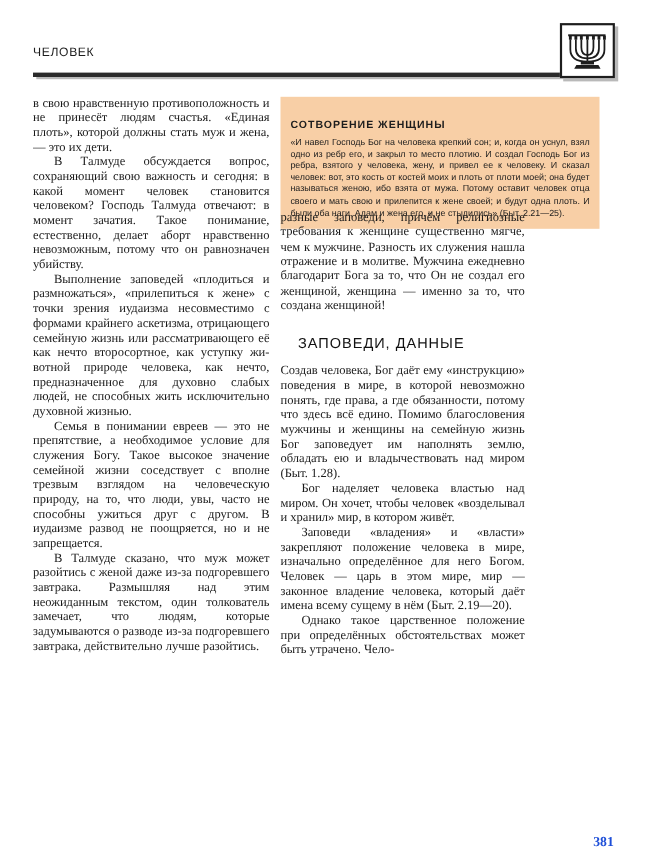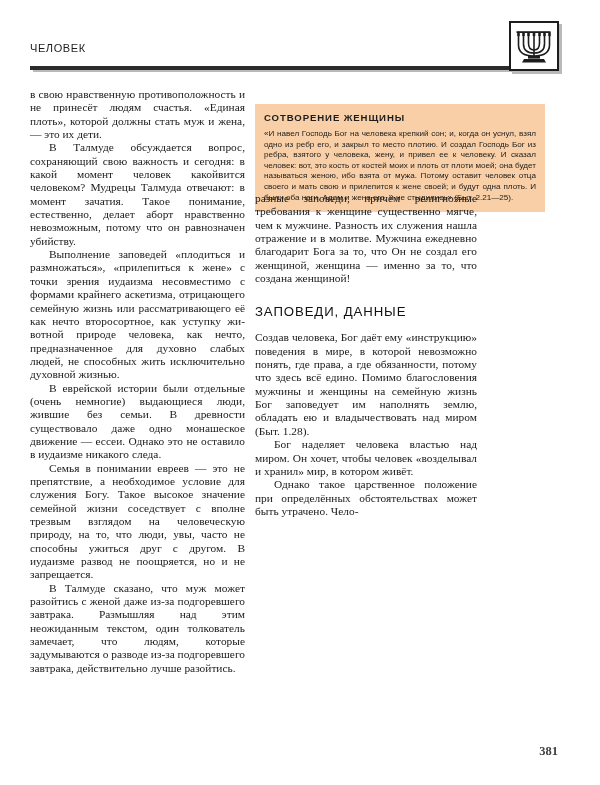--- a/index.html
+++ b/index.html
@@ -86,25 +86,25 @@
   .col p {
     margin: 0;
     text-indent: 19px;
   }
   .col p.noindent { text-indent: 0; }
 
   
   .callout {
     position: absolute;
     left: 255px;
-    top: 104px;
+    top: 88px;
     width: 290px;
     box-sizing: border-box;
     background: #f8cfa6;
-    padding: 8px 9px 9px 9px;
+    padding: 20px 9px 9px 9px;
   }
   .callout-title {
     font-family: "Liberation Sans", sans-serif;
     font-weight: bold;
     font-size: 9.6px;
     letter-spacing: 0.9px;
     color: #1d1d1d;
     margin-bottom: 6px;
   }
   .callout-body {
@@ -116,34 +116,34 @@
     color: #1d1d1d;
   }
 
   
   .section-heading {
     font-family: "Liberation Sans", sans-serif;
     font-size: 13.2px;
     letter-spacing: 0.9px;
     line-height: 16px;
     color: #111111;
-    margin: 19px 0 11px 0;
+    margin: 19px 0 11px 16px;
     text-indent: 0;
     text-align: left;
   }
 
   
   .page-number {
     position: absolute;
     right: 42px;
-    bottom: 26px;
+    bottom: 12px;
     font-family: "Liberation Serif", serif;
     font-weight: bold;
     font-size: 12.5px;
-    color: #404040;
+    color: #1d4ed8;
   }
 </style>
 </head>
 <body>
 
 <div class="page">
 
   <div class="header">
     <div class="running-head">ЧЕЛОВЕК</div>
     <div class="header-rule-shadow"></div>
@@ -181,34 +181,34 @@
     </div>
   </div>
 
   <div class="callout">
     <div class="callout-title">СОТВОРЕНИЕ ЖЕНЩИНЫ</div>
     <div class="callout-body">«И навел Господь Бог на человека крепкий сон; и, когда он уснул, взял одно из ребр его, и закрыл то место плотию. И создал Господь Бог из ребра, взятого у человека, жену, и привел ее к человеку. И сказал человек: вот, это кость от костей моих и плоть от плоти моей; она будет называться женою, ибо взята от мужа. Потому оставит человек отца своего и мать свою и прилепится к жене своей; и будут одна плоть. И были оба наги, Адам и жена его, и не стыдились» (Быт. 2.21—25).</div>
   </div>
 
   <div class="col col-left">
     <p class="noindent">в свою нравственную противополож­ность и не принесёт людям счастья. «Единая плоть», которой должны стать муж и жена, — это их дети.</p>
-    <p>В Талмуде обсуждается вопрос, сохраняющий свою важность и сегод­ня: в какой момент человек какой­вится человеком? Мудрецы Талмуда отвечают: в момент зачатия. Такое по­нимание, естественно, делает аборт нравственно невозможным, потому что он равнозначен убийству.</p>
+    <p>В Талмуде обсуждается вопрос, сохраняющий свою важность и сегод­ня: в какой момент человек стано­вится человеком? Господь Талмуда отвечают: в момент зачатия. Такое по­нимание, естественно, делает аборт нравственно невозможным, потому что он равнозначен убийству.</p>
     <p>Выполнение заповедей «пло­диться и размножаться», «прилепить­ся к жене» с точки зрения иудаизма несовместимо с формами крайнего аскетизма, отрицающего семейную жизнь или рассматривающего её как нечто второсортное, как уступку жи­вотной природе человека, как нечто, предназначенное для духовно слабых людей, не способных жить исключи­тельно духовной жизнью.</p>
-    <p>В еврейской истории были от­дельные (очень немногие) выдаю­щиеся люди, жившие без семьи. В древности существовало даже одно монашеское движение — ессеи. Одна­ко это не оставило в  иудаизме ника­кого следа.</p>
     <p>Семья в понимании евреев — это не препятствие, а необходимое усло­вие для служения Богу. Такое высокое значение семейной жизни соседству­ет с вполне трезвым взглядом на че­ловеческую природу, на то, что люди, увы, часто не способны ужиться друг с другом. В иудаизме развод не поощ­ряется, но и не запрещается.</p>
     <p>В Талмуде сказано, что муж мо­жет разойтись с женой даже из-за подгоревшего завтрака. Размышляя над этим неожиданным текстом, один толкователь замечает, что людям, ко­торые задумываются о разводе из-за подгоревшего завтрака, действитель­но лучше разойтись.</p>
   </div>
 
   <div class="col col-right">
     <p class="noindent">разные заповеди, причём религиоз­ные требования к женщине сущест­венно мягче, чем к мужчине. Разность их служения нашла отражение и в молитве. Мужчина ежедневно благо­дарит Бога за то, что Он не создал его женщиной, женщина — именно за то, что создана женщиной!</p>
 
     <div class="section-heading">
       <div>ЗАПОВЕДИ,  ДАННЫЕ</div>
     </div>
 
     <p class="noindent">Создав человека, Бог даёт ему «инст­рукцию» поведения в мире, в которой невозможно понять, где права, а где обязанности, потому что здесь всё едино. Помимо благословения мужчи­ны и женщины на семейную жизнь Бог заповедует им наполнять землю, обладать ею и владычествовать над миром (Быт. 1.28).</p>
     <p>Бог наделяет человека властью над миром. Он хочет, чтобы человек «возделывал и хранил» мир, в кото­ром живёт.</p>
+    <p>Заповеди «владения» и «власти» закрепляют положение человека в мире, изначально определённое для него Богом. Человек — царь в этом мире, мир — законное владение чело­века, который даёт имена всему суще­му в нём (Быт. 2.19—20).</p>
     <p>Однако такое царственное по­ложение при определённых обстоя­тельствах может быть утрачено. Чело-</p>
   </div>
 
   <div class="page-number">381</div>
 
 </div>
 
 </body></html>

